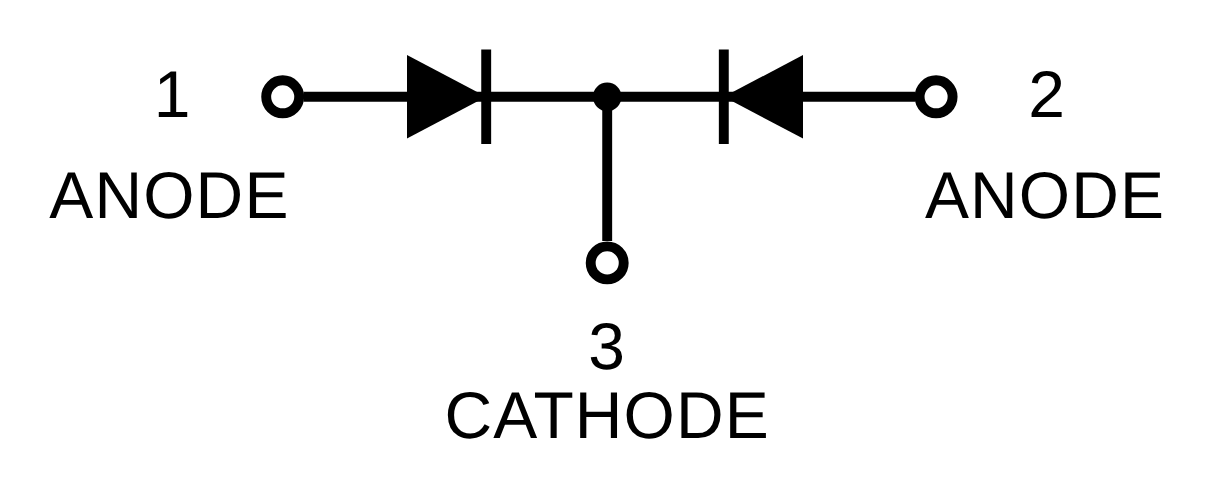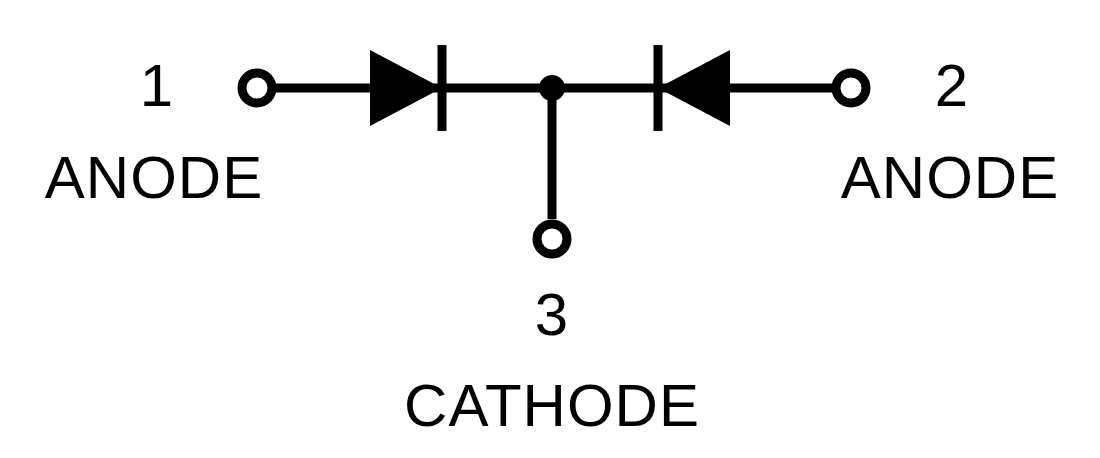--- a/index.html
+++ b/index.html
@@ -74,15 +74,15 @@
     <circle class="terminal" cx="552" cy="239" r="15"></circle>
   </svg>
 
   <div class="label" style="left:157px; top:56px;">1</div>
   <div class="label" style="left:154px; top:148px;">ANODE</div>
 
   <div class="label" style="left:952px; top:56px;">2</div>
   <div class="label" style="left:950px; top:148px;">ANODE</div>
 
   <div class="label" style="left:552px; top:285px;">3</div>
-  <div class="label" style="left:552px; top:376px;">CATHODE</div>
+  <div class="label" style="left:552px; top:348px;">CATHODE</div>
 
 </div>
 
 </body></html>

